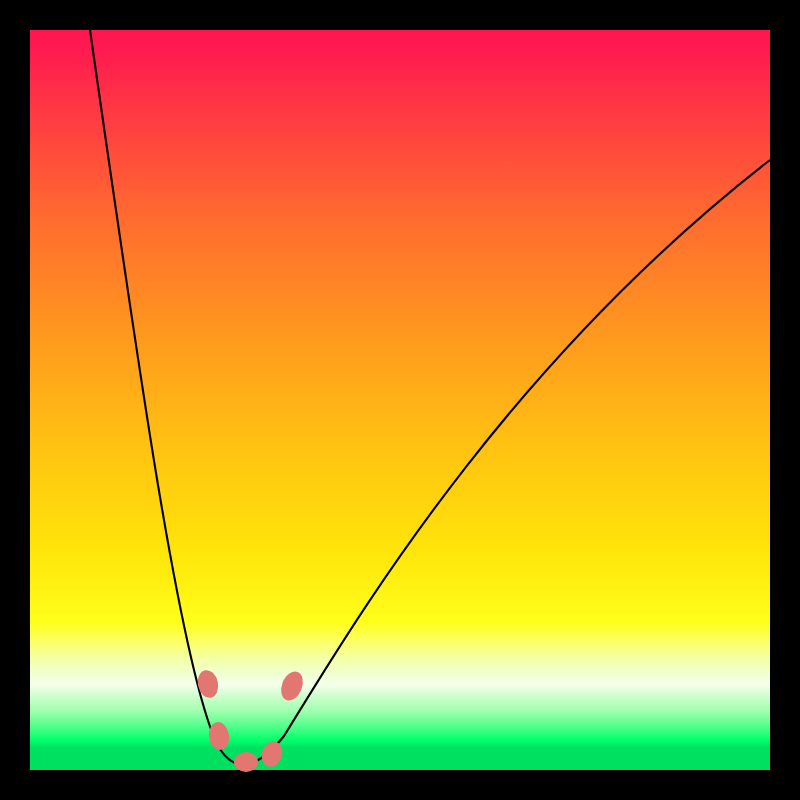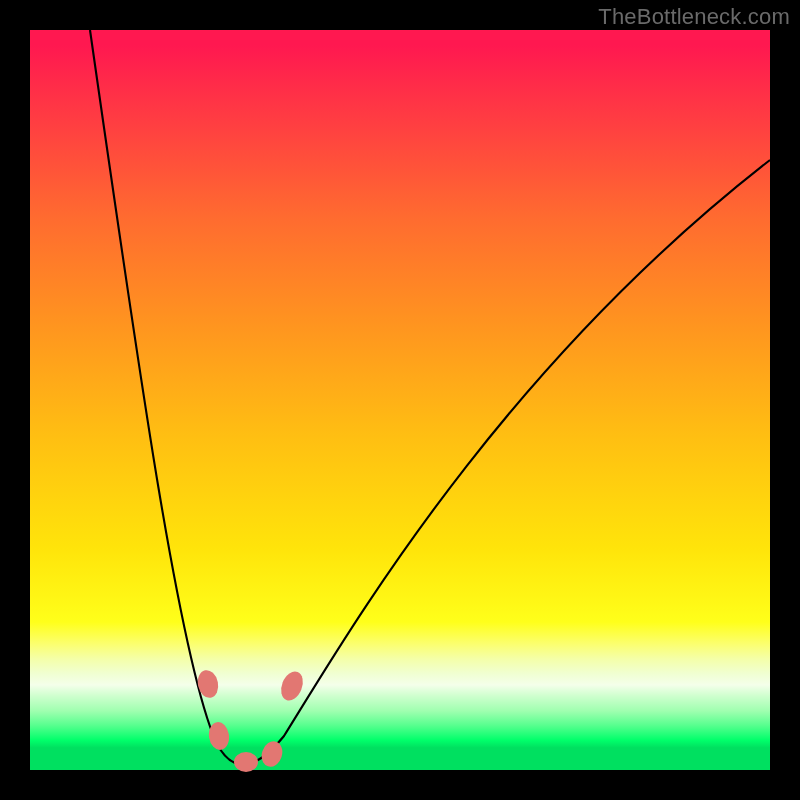--- a/index.html
+++ b/index.html
@@ -82,14 +82,13 @@
           <ellipse cx="0" cy="0" rx="12" ry="10" fill="#e27772"></ellipse>
         </g>
       <g transform="translate(242,724) rotate(18)">
           <ellipse cx="0" cy="0" rx="10" ry="13" fill="#e27772"></ellipse>
         </g>
       <g transform="translate(262,656) rotate(22)">
           <ellipse cx="0" cy="0" rx="10" ry="15" fill="#e27772"></ellipse>
         </g>
     </svg>
   </div>
-  <div class="watermark">TheBottleneck.com</div>
 </div>
 
 </body></html>

